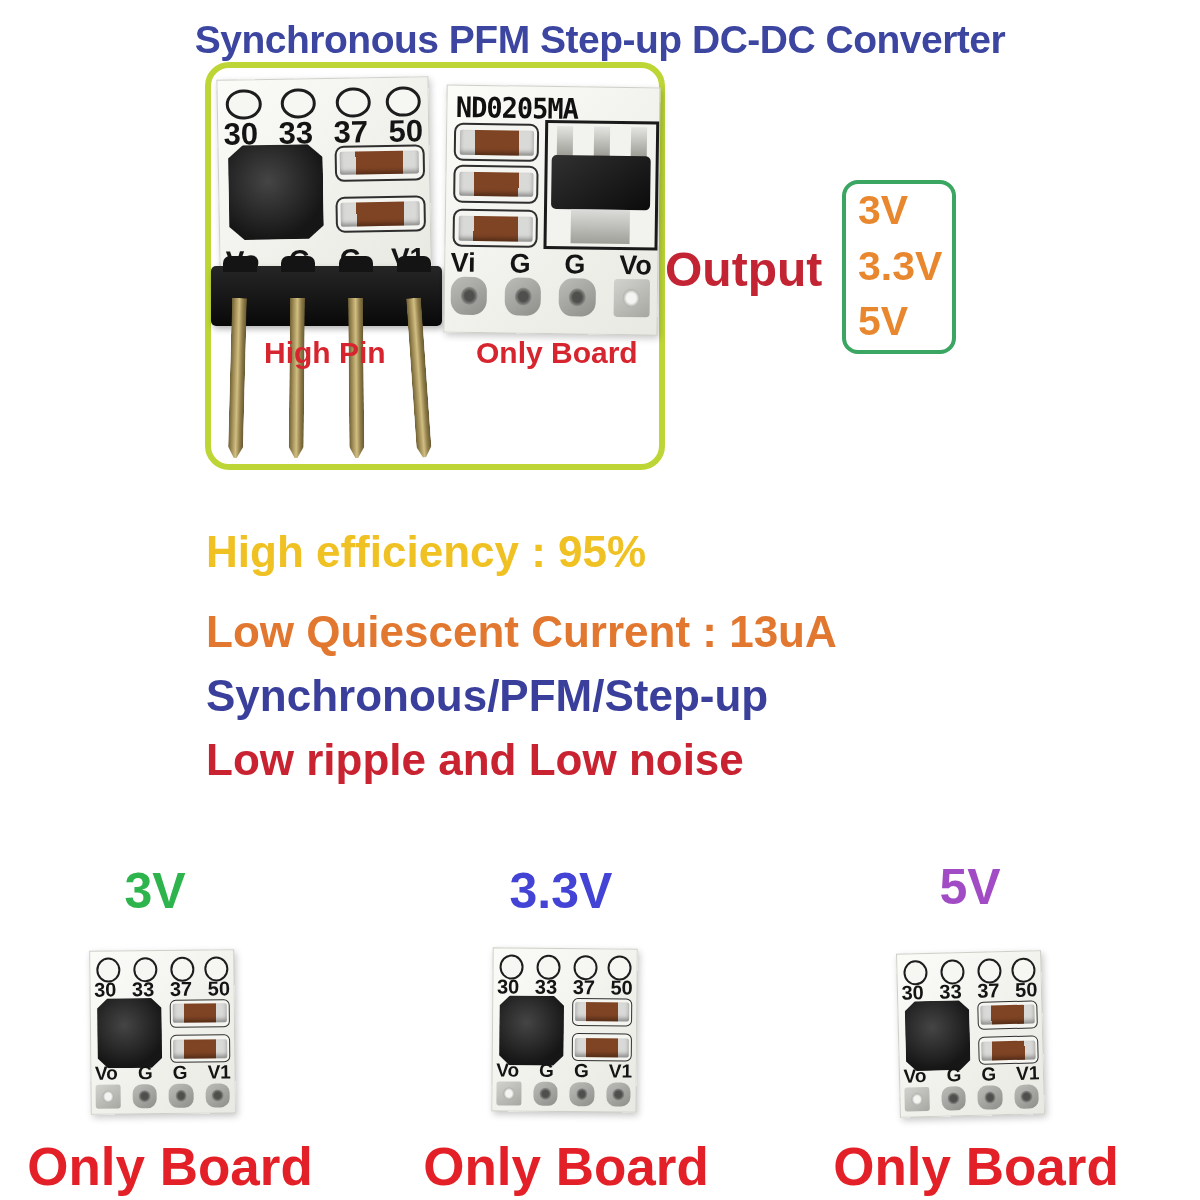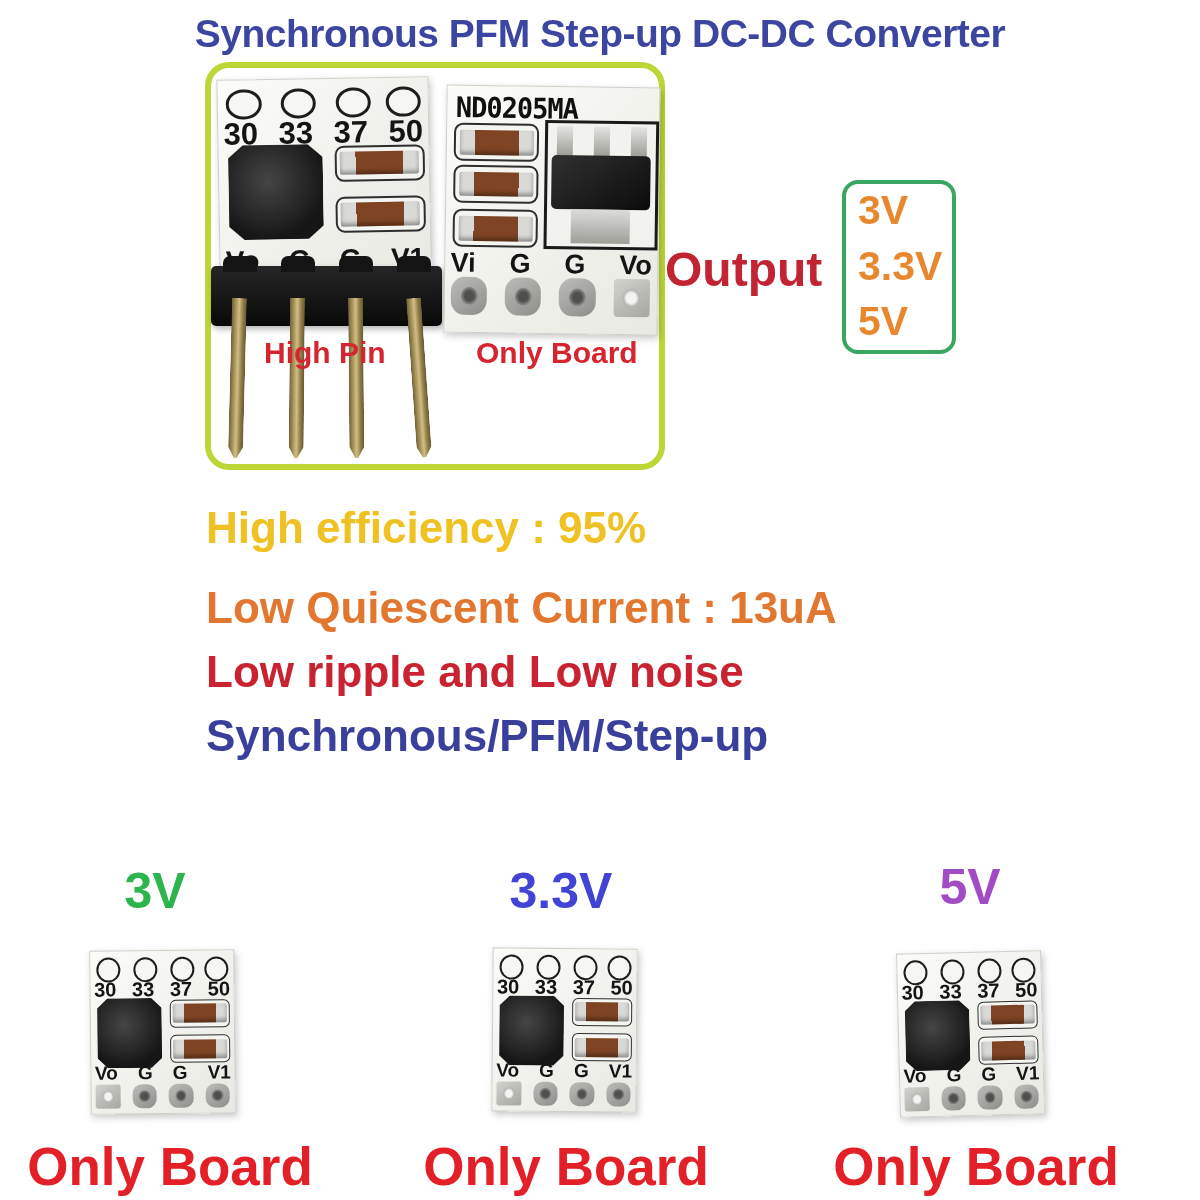--- a/index.html
+++ b/index.html
@@ -1,20 +1,20 @@
 <!DOCTYPE html>
 <html><head>
 <meta charset="utf-8">
 <style>
   html,body{margin:0;padding:0;background:#fff;}
   .canvas{position:relative;width:1200px;height:1200px;background:#ffffff;overflow:hidden;
           font-family:"Liberation Sans",sans-serif;}
 
   
-  .title{position:absolute;left:0;right:0;top:12px;text-align:center;
+  .title{position:absolute;left:0;right:0;top:18px;text-align:center;
          font-size:39px;font-weight:700;color:#3c45a0;letter-spacing:-.5px;}
 
   
   .hero-box{position:absolute;left:205px;top:62px;width:448px;height:396px;
             border:6px solid #bdd636;border-radius:24px;background:#fff;}
 
   
   .board{position:absolute;background:linear-gradient(135deg,#fbfbf8 0%,#ececе7 100%);
          background:linear-gradient(135deg,#fbfbf8,#e9e9e3);
          border:1px solid #cfcfc8;box-shadow:2px 3px 7px rgba(0,0,0,.22);}
@@ -196,24 +196,24 @@
   <div class="hero-caption cap-onlytop" style="color: rgb(214, 37, 47);">Only Board</div>
 
   <div class="output-label" style="color: rgb(195, 36, 51);">Output</div>
   <div class="output-box" style="border-color: rgb(58, 166, 97);">
     <div class="output-option" style="color: rgb(232, 135, 46);">3V</div>
     <div class="output-option" style="color: rgb(232, 135, 46);">3.3V</div>
     <div class="output-option" style="color: rgb(232, 135, 46);">5V</div>
   </div>
 
   <div class="features">
-    <div class="feature" style="color: rgb(240, 193, 34);">High efficiency : 95%</div>
+    <div class="feature" style="color: rgb(240, 193, 34); margin-top: 24px;">High efficiency : 95%</div>
     <div class="feature" style="color: rgb(226, 119, 47); margin-top: 16px;">Low Quiescent Current : 13uA</div>
+    <div class="feature" style="color: rgb(58, 63, 156);">Synchronous/PFM/Step-up</div>
     <div class="feature" style="color: rgb(201, 35, 49);">Low ripple and Low noise</div>
-    <div class="feature" style="color: rgb(58, 63, 156);">Synchronous/PFM/Step-up</div>
   </div>
 
   <div class="pvolt pv1" style="color: rgb(46, 180, 76);">3V</div>
   <div class="pvolt pv2" style="color: rgb(67, 67, 214);">3.3V</div>
   <div class="pvolt pv3" style="color: rgb(161, 76, 196);">5V</div>
 
   <div class="board board-mini bm1">
     <div class="circ c1"></div>
     <div class="circ c2"></div>
     <div class="circ c3"></div>

